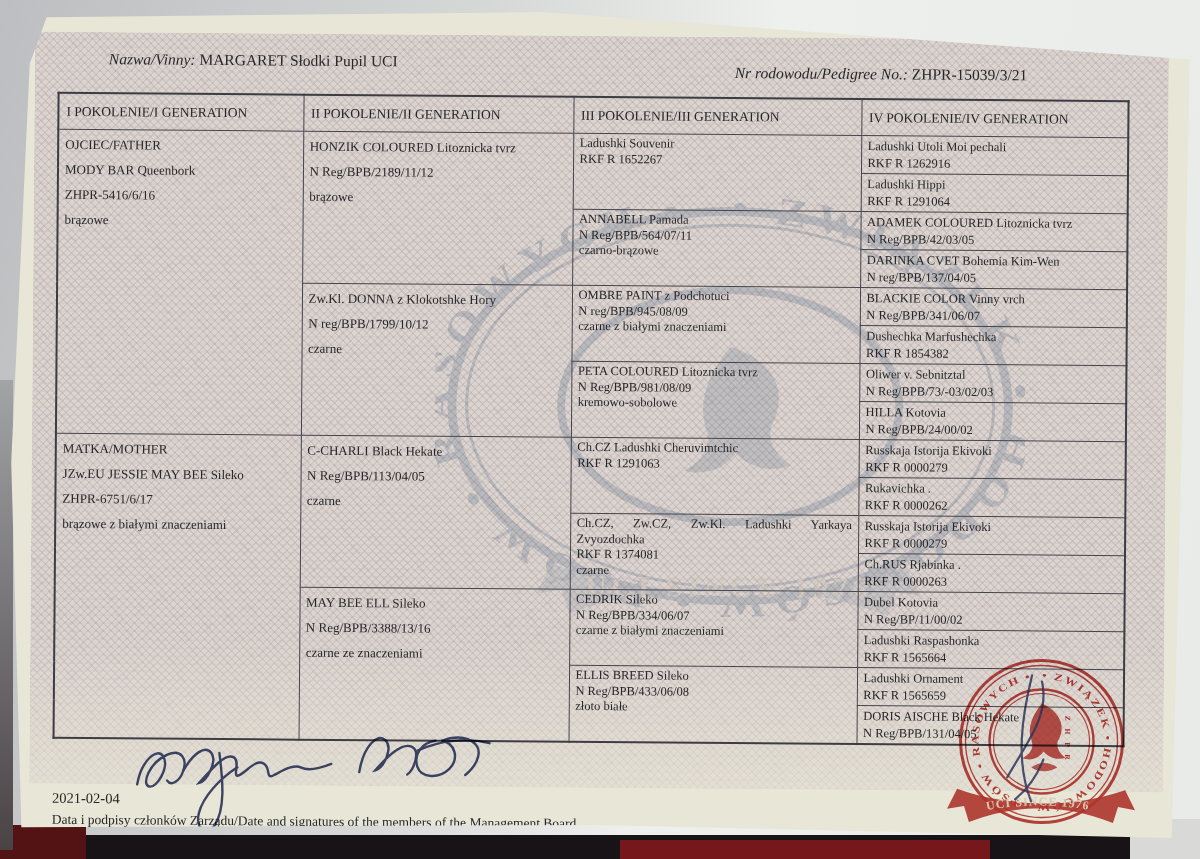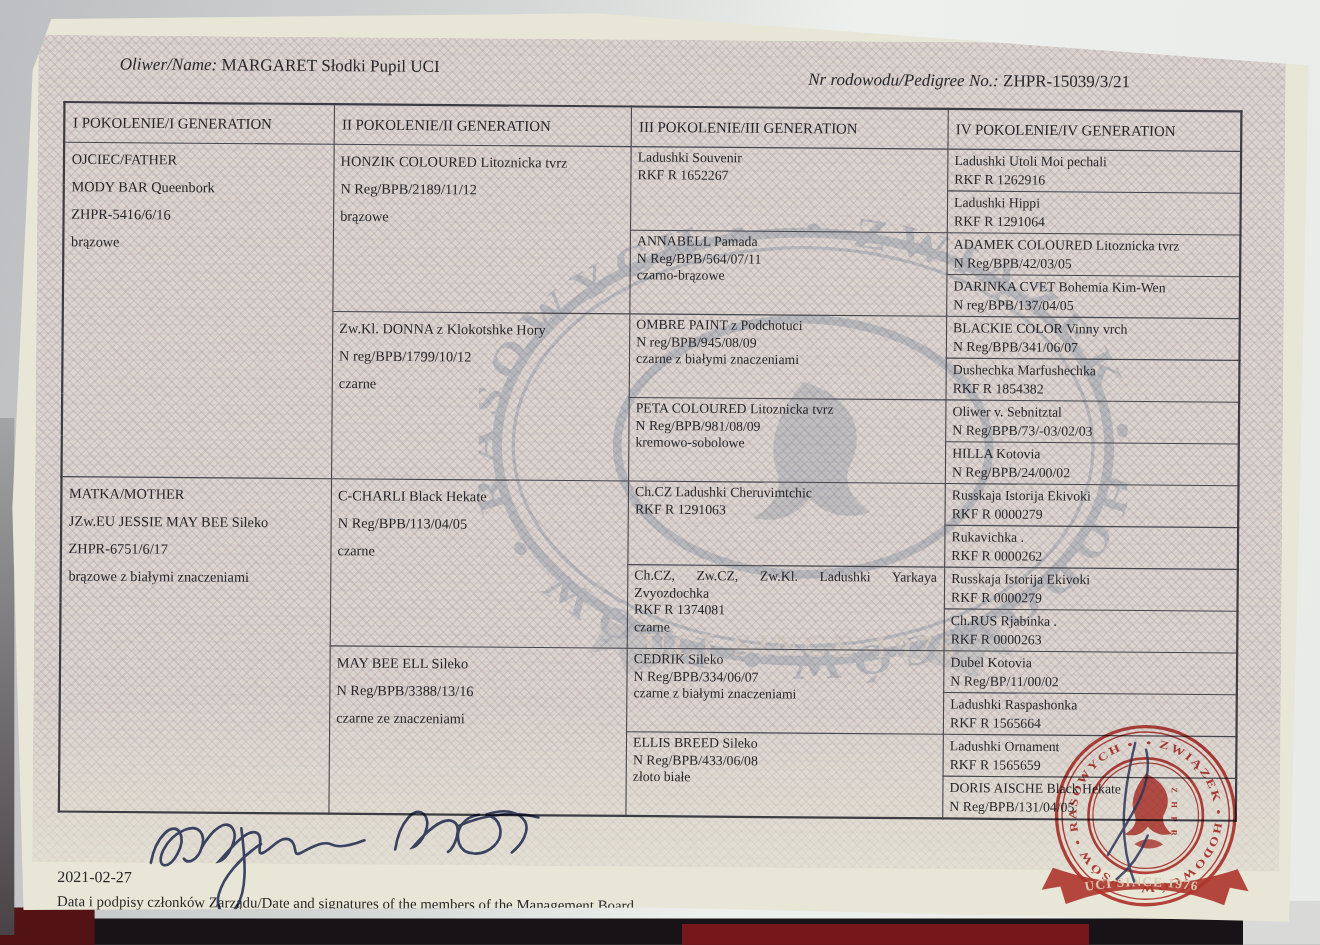--- a/index.html
+++ b/index.html
@@ -87,21 +87,21 @@
     <text font-size="40" font-weight="bold" letter-spacing="7" fill="#8aa2bf" font-family="Liberation Serif, serif">
       <textPath href="#wmring" textLength="1450" lengthAdjust="spacingAndGlyphs">• ZWIĄZEK • HODOWCÓW • PSÓW • RASOWYCH •</textPath>
     </text>
     <path id="wmring" d="M300,22 a283,188 0 1 1 -0.1,0" fill="none"></path>
     <path d="M120,372 l-16,30 26,-4 8,24 c56,-20 108,-28 162,-28 c54,0 106,8 162,28 l8,-24 26,4 -16,-30 c-56,18 -118,28 -180,28 c-62,0 -124,-10 -180,-28 z" fill="#8aa2bf" opacity=".55"></path>
     <text x="300" y="404" text-anchor="middle" font-size="30" font-weight="bold" letter-spacing="5" fill="#e9e6d9" font-family="Liberation Serif, serif">UCI SINCE 1976</text>
   </svg>
 
   <div class="content">
     <div class="header-name">
-      <span class="ital">Oliwer/Name:</span>
+      <span class="ital">Nazwa/Vinny:</span>
       <span>MARGARET Słodki Pupil UCI</span>
     </div>
     <div class="header-ped">
       <span class="ital">Nr rodowodu/Pedigree No.:</span>
       <span>ZHPR-15039/3/21</span>
     </div>
 
     <table class="ptable">
       <colgroup>
           <col style="width:245px">
@@ -338,21 +338,21 @@
         <td class="g34 g4c">
           <div class="cell">
             <div class="ln">DORIS AISCHE Black Hekate</div>
             <div class="ln">N Reg/BPB/131/04/05</div>
           </div>
         </td>
       </tr>
     </tbody>
       </table>
 
-    <div class="date-line">2021-02-27</div>
+    <div class="date-line">2021-02-04</div>
     <div class="footer-line">Data i podpisy członków Zarządu/Date and signatures of the members of the Management Board</div>
 
     <svg class="sig sig1" viewBox="0 0 240 118">
       <g fill="none" stroke="#2e3a68" stroke-width="2.4" stroke-linecap="round" opacity=".9">
         <path d="M14,62 C18,38 34,24 40,34 C46,44 34,66 26,64 C18,62 26,40 44,32 C58,26 64,36 60,48 C57,58 48,64 44,58"></path>
         <path d="M60,48 C70,30 82,22 88,30 C94,38 84,58 76,60 C90,44 102,30 110,34 C118,38 108,56 116,52 C124,48 132,36 140,40 C148,44 142,56 150,52 C158,48 170,40 178,44 C186,48 198,44 208,40"></path>
         <path d="M96,30 C100,60 102,86 92,102 C84,114 72,106 76,90 C80,74 96,56 114,44"></path>
       </g>
     </svg>
     <svg class="sig sig2" viewBox="0 0 155 78">

